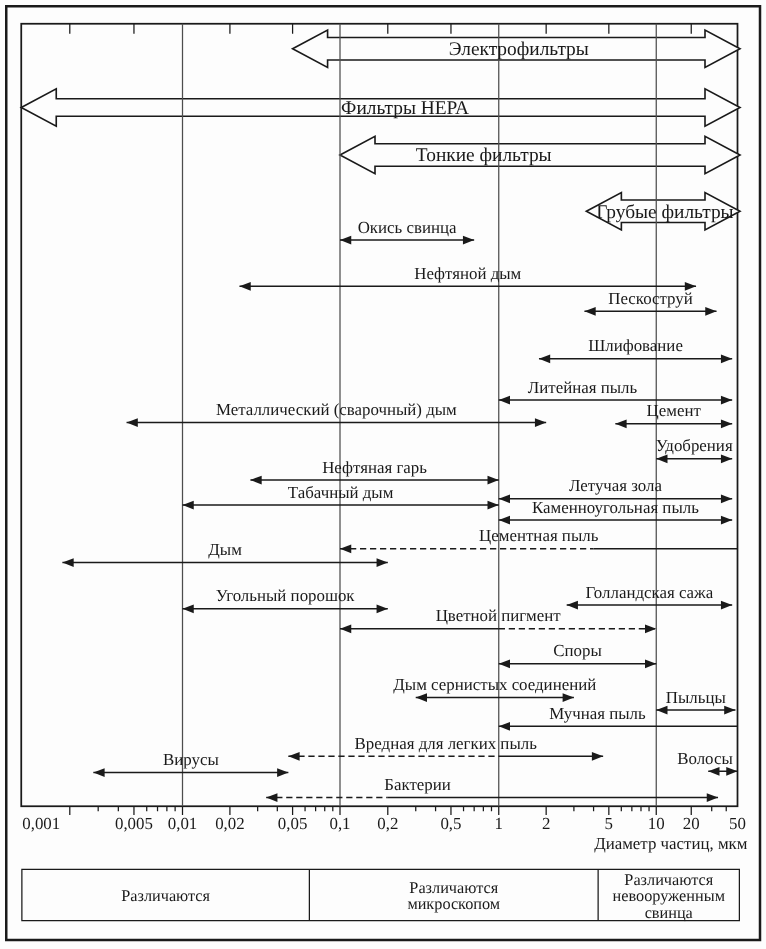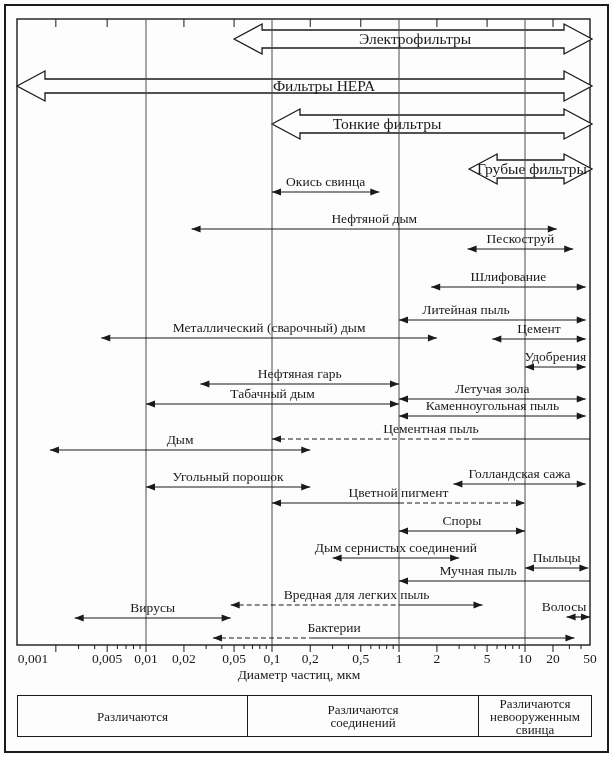--- a/index.html
+++ b/index.html
@@ -4,21 +4,21 @@
 <style>
   html,body{margin:0;padding:0;}
   body{
     width:613px;height:759px;position:relative;background:#fdfdfd;
     font-family:"Liberation Serif","DejaVu Serif",serif;color:#1a1a1a;overflow:hidden;
   }
   .outer-frame{position:absolute;left:4px;top:4px;width:601px;height:745px;
     border:2px solid #1a1a1a;background:transparent;}
   #chart{position:absolute;left:0;top:0;}
   svg text{font-family:"Liberation Serif","DejaVu Serif",serif;}
-  .axis-title{position:absolute;left:0;top:667px;width:598px;text-align:center;
+  .axis-title{position:absolute;left:0;top:667px;width:598px;text-align:right;
     font-size:13.5px;}
   .legend-table{position:absolute;left:17px;top:695px;width:573px;height:40px;
     border:1.5px solid #1a1a1a;display:flex;background:#fdfdfd;}
   .legend-cell{display:flex;flex-direction:column;justify-content:center;
     text-align:center;font-size:13px;line-height:13px;}
   .legend-cell.c1{width:229px;border-right:1.5px solid #1a1a1a;}
   .legend-cell.c2{width:230px;border-right:1.5px solid #1a1a1a;}
   .legend-cell.c3{flex:1;}
   .legend-cell span{display:block;}
 </style>
@@ -209,21 +209,21 @@
     </svg>
 
   <div class="axis-title">Диаметр частиц, мкм</div>
 
   <div class="legend-table">
     <div class="legend-cell c1">
       <span>Различаются</span>
     </div>
     <div class="legend-cell c2">
       <span>Различаются</span>
-      <span>соединений</span>
+      <span>микроскопом</span>
     </div>
     <div class="legend-cell c3">
       <span>Различаются</span>
       <span>невооруженным</span>
       <span>свинца</span>
     </div>
   </div>
 </div>
 
 </body></html>

